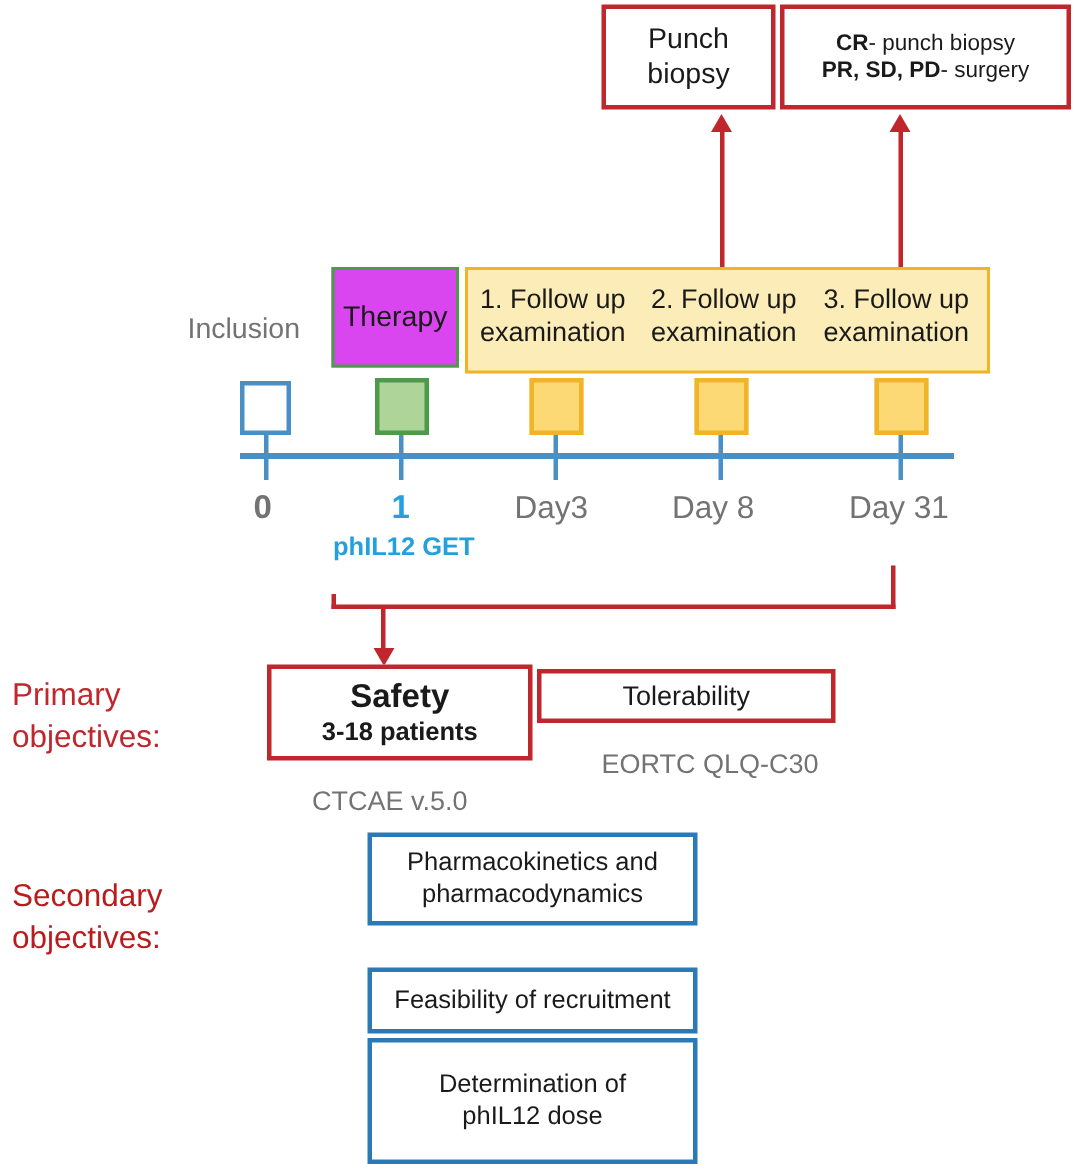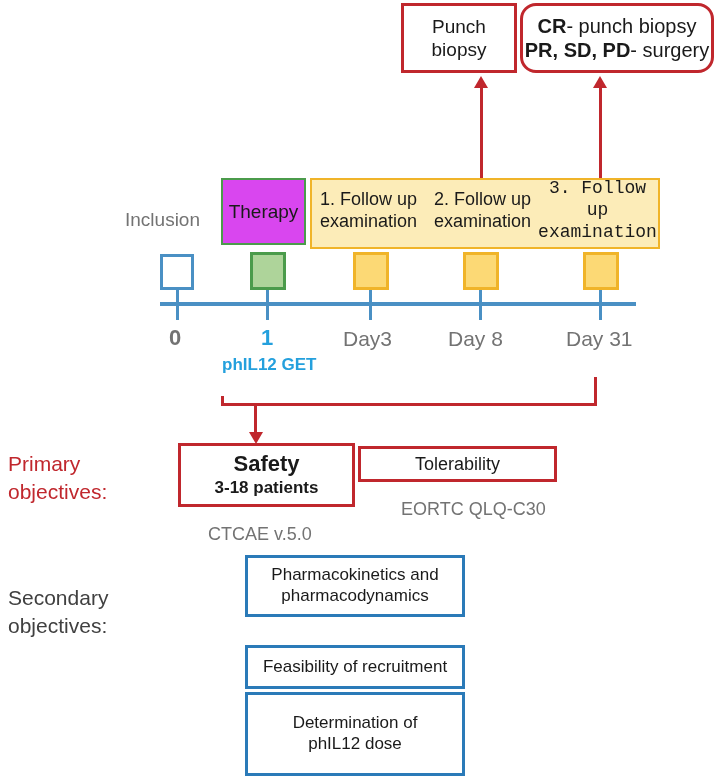--- a/index.html
+++ b/index.html
@@ -20,36 +20,36 @@
   .marker-green{border:3px solid #4b9b4b;background:#aed49a;}
   .marker-white{border:3px solid #4a90c4;background:#ffffff;}
   .lbl{position:absolute;white-space:nowrap;}
   .axis{position:absolute;background:#4a90c4;}
   .tick{position:absolute;background:#4a90c4;width:3px;}
   .redline{position:absolute;background:#c0272d;}
   .arrow-up{position:absolute;width:0;height:0;border-left:7px solid transparent;border-right:7px solid transparent;border-bottom:12px solid #c0272d;}
   .arrow-down{position:absolute;width:0;height:0;border-left:7px solid transparent;border-right:7px solid transparent;border-top:12px solid #c0272d;}
   .t-black{color:#737373;}
   .t-red{color:#c0272d;}
-  .t-blue{color:#404040;}
+  .t-blue{color:#b91c1c;}
   .t-cyan{color:#24a0dd;}
   .b{font-weight:bold;}
   .two-line{flex-direction:column;line-height:1.22;}
 </style>
 </head>
 <body>
 
 <div id="stage">
 
   <div class="box red-box two-line" style="left:401px;top:3px;width:116px;height:70px;font-size:19px;">
     <span>Punch</span>
     <span>biopsy</span>
   </div>
 
-  <div class="box red-box two-line" style="left:520px;top:3px;width:194px;height:70px;font-size:20px;border-radius:16px;">
+  <div class="box red-box two-line" style="left:520px;top:3px;width:194px;height:70px;font-size:15px;">
     <span><b class="b">CR</b><span>- punch biopsy</span></span>
     <span><b class="b">PR, SD, PD</b><span>- surgery</span></span>
   </div>
 
   <div class="redline" style="left:480px;top:86px;width:3px;height:92px;"></div>
   <div class="arrow-up" style="left:474px;top:76px;"></div>
 
   <div class="redline" style="left:599px;top:86px;width:3px;height:92px;"></div>
   <div class="arrow-up" style="left:593px;top:76px;"></div>
 
@@ -62,21 +62,21 @@
   <div class="yellow-band" style="position:absolute;left:310px;top:178px;width:346px;height:67px;"></div>
 
   <div class="box two-line" style="left:312px;top:179px;width:113px;height:64px;font-size:18px;">
     <span>1. Follow up</span>
     <span>examination</span>
   </div>
   <div class="box two-line" style="left:426px;top:179px;width:113px;height:64px;font-size:18px;">
     <span>2. Follow up</span>
     <span>examination</span>
   </div>
-  <div class="box two-line" style="left:540px;top:179px;width:115px;height:64px;font-size:18px;font-family:Liberation Mono, monospace;">
+  <div class="box two-line" style="left:540px;top:179px;width:115px;height:64px;font-size:18px;">
     <span>3. Follow up</span>
     <span>examination</span>
   </div>
 
   <div class="box marker-white" style="left:160px;top:254px;width:34px;height:36px;"></div>
   <div class="box marker-green" style="left:250px;top:252px;width:36px;height:38px;"></div>
   <div class="box marker-yellow" style="left:353px;top:252px;width:36px;height:38px;"></div>
   <div class="box marker-yellow" style="left:463px;top:252px;width:36px;height:38px;"></div>
   <div class="box marker-yellow" style="left:583px;top:252px;width:36px;height:38px;"></div>
 

